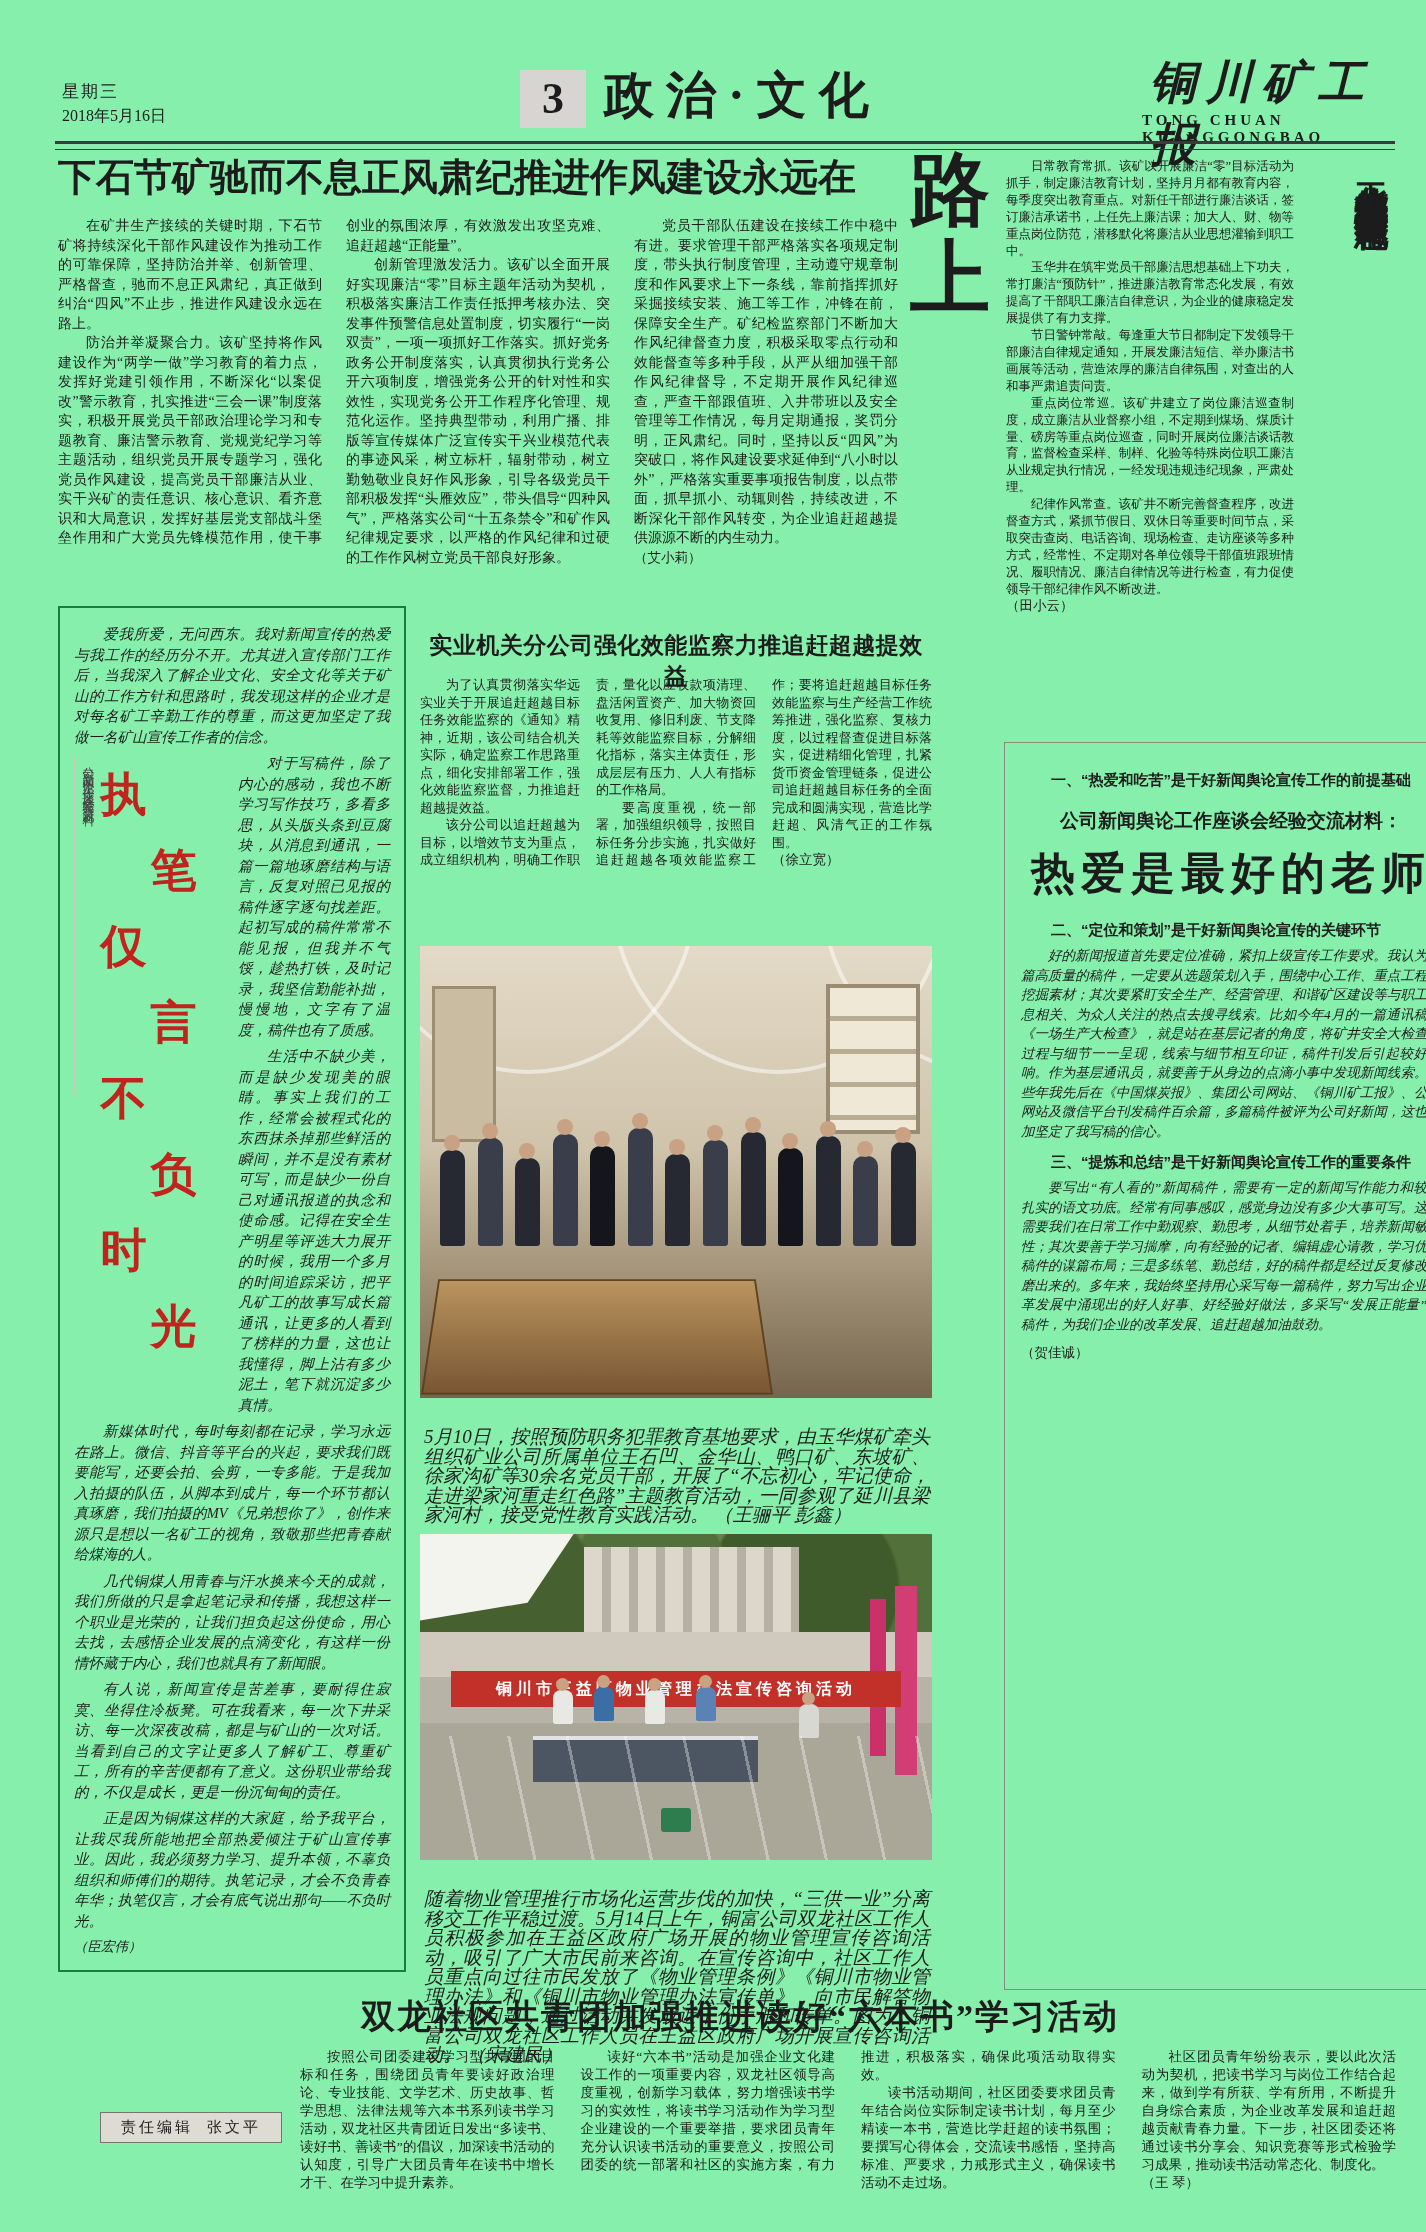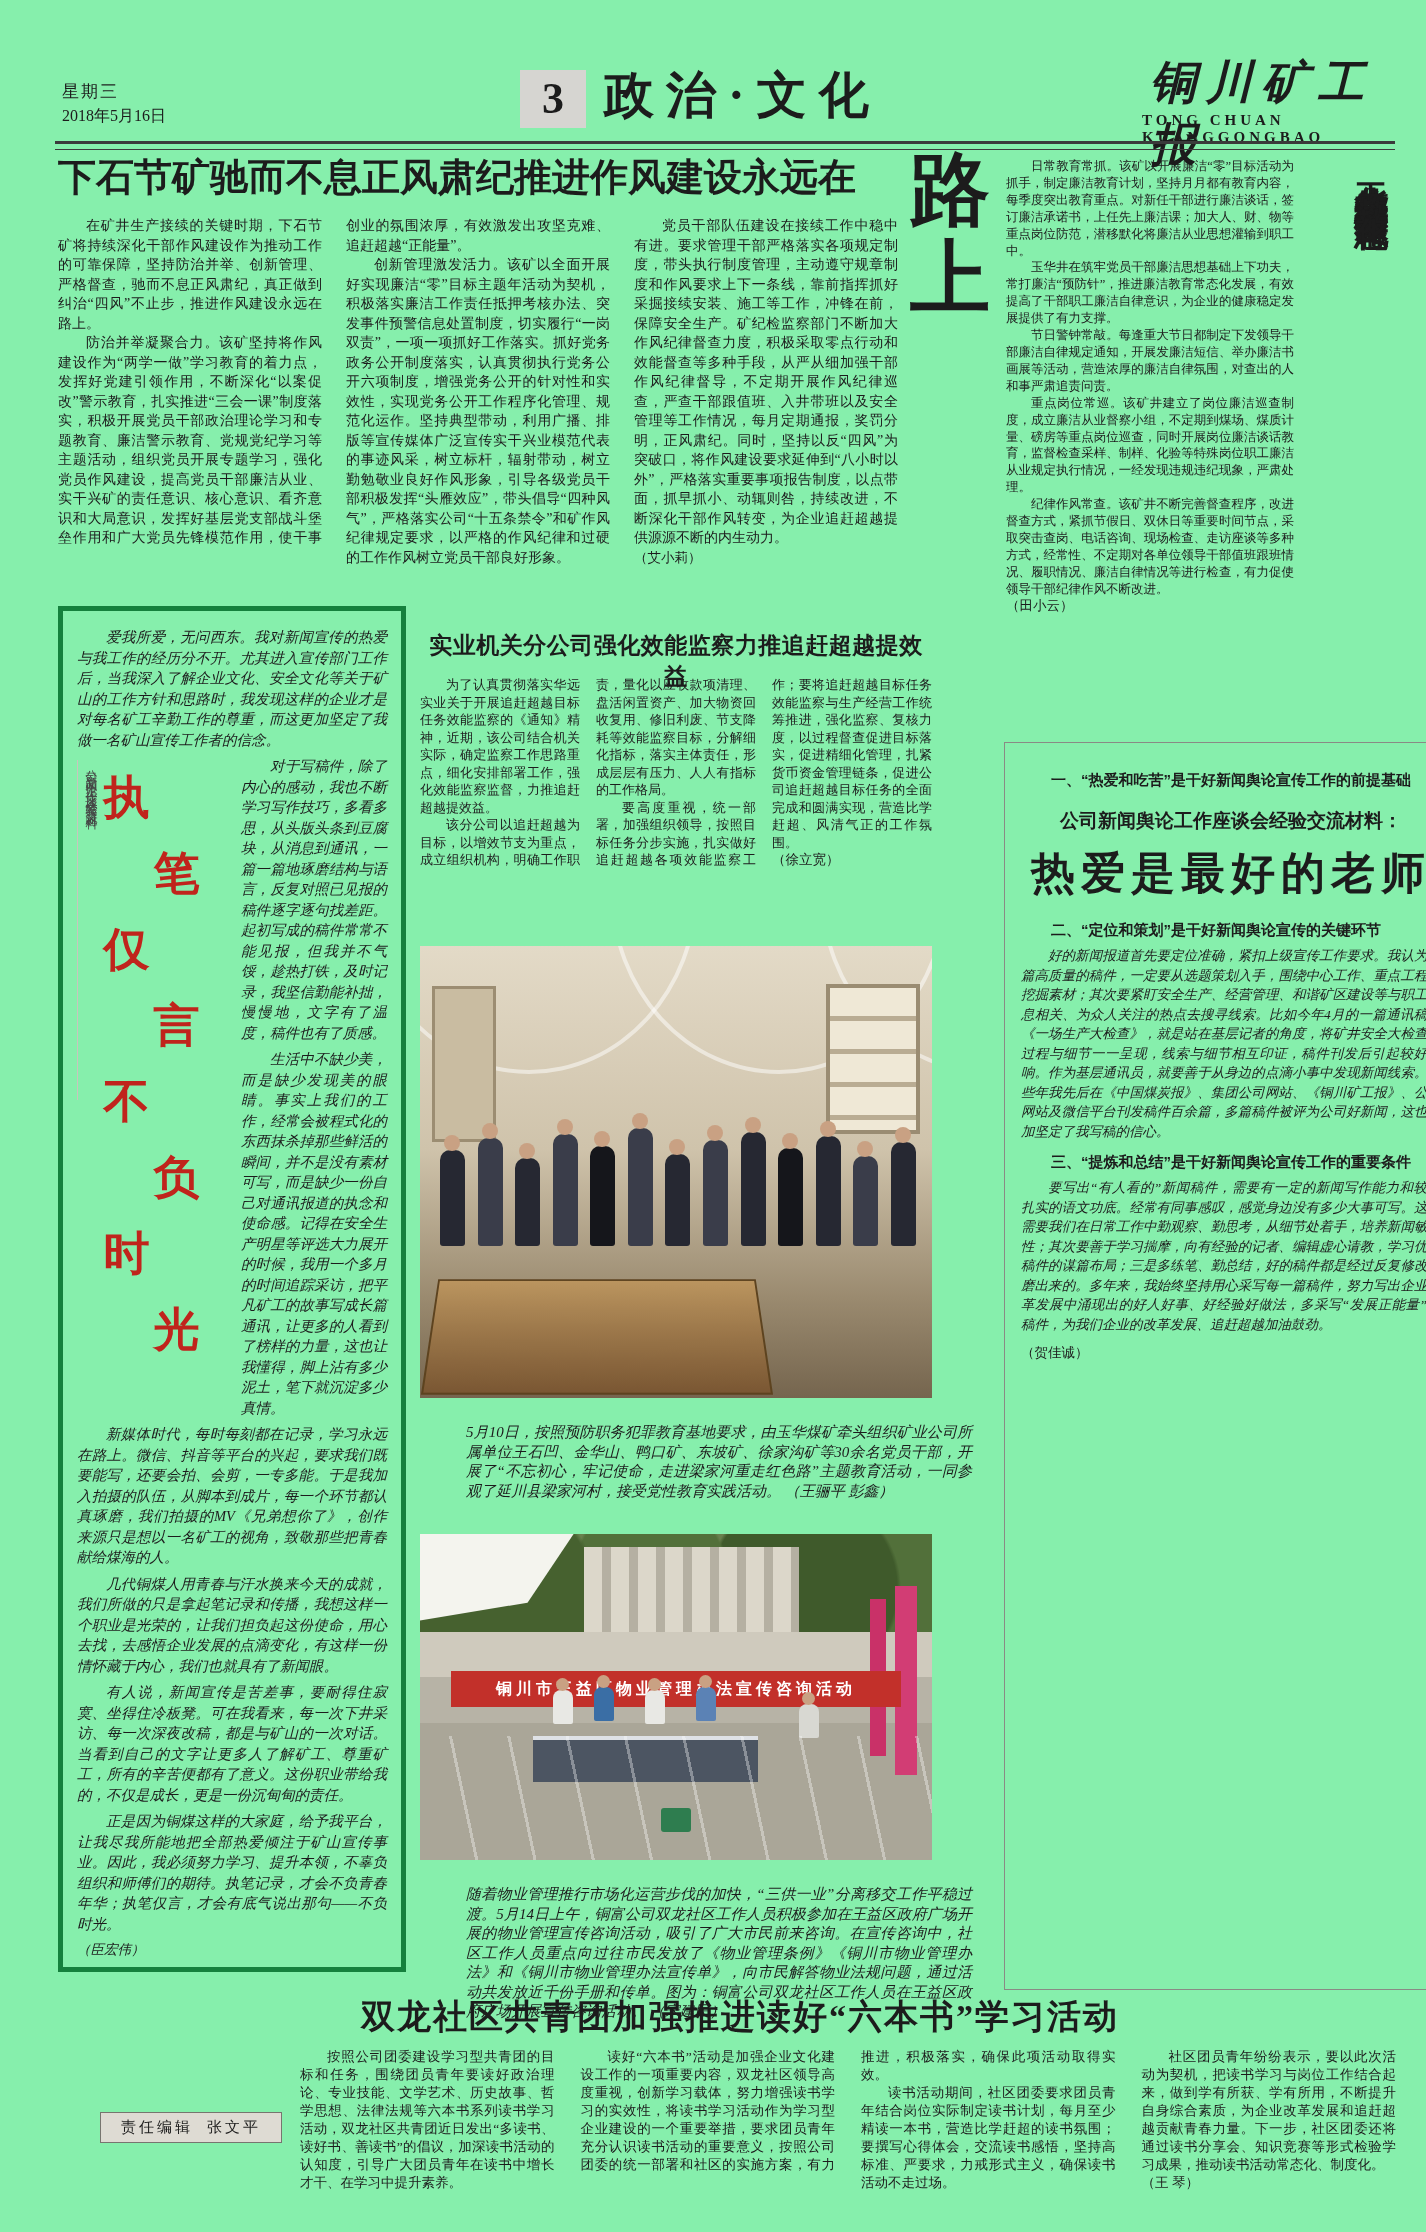--- a/index.html
+++ b/index.html
@@ -31,21 +31,21 @@
   
   .exp-box{left:1004px;top:742px;width:454px;height:1248px;border:1px solid #8a8a85;
            box-sizing:border-box;padding:18px 16px;overflow:hidden;}
   .exp-sec-head{font-family:"Liberation Sans","DejaVu Sans",sans-serif;font-weight:bold;font-size:15px;
                 line-height:21px;margin:8px 0 6px 0;text-indent:2em;}
   .exp-body{font-style:italic;font-size:13.5px;line-height:19.5px;text-align:justify;text-indent:2em;margin:0 0 10px 0;}
   .exp-label{text-align:center;font-weight:bold;font-size:19px;margin:18px 0 10px 0;}
   .exp-title{text-align:center;font-family:"Liberation Sans","DejaVu Sans",sans-serif;font-weight:bold;
              font-size:44px;letter-spacing:6px;margin:0 0 16px 0;}
   
-  .essay-box{left:58px;top:606px;width:348px;height:1366px;border:5px solid #15803d;box-sizing:border-box;
+  .essay-box{left:58px;top:606px;width:348px;height:1366px;border:2px solid #15803d;box-sizing:border-box;
              padding:16px 14px;font-style:italic;font-size:14.5px;line-height:20.5px;text-align:justify;overflow:hidden;}
   .essay-box p{margin:0 0 6px 0;text-indent:2em;}
   .red-banner{float:left;width:152px;height:648px;margin:4px 12px 6px 0;display:flex;}
   .red-label{writing-mode:vertical-rl;font-style:normal;font-size:12px;letter-spacing:3px;color:#444;
              height:340px;border-left:1px solid #c9c6bd;padding-left:3px;}
   .red-chars{flex:1;font-style:normal;}
   .red-chars span{display:block;font-size:46px;font-weight:bold;color:#c0241c;line-height:76px;
                   font-family:"Liberation Serif",serif;}
   .red-chars span:nth-child(even){margin-left:52px;}
   .red-chars span:nth-child(odd){margin-left:2px;}
@@ -95,21 +95,21 @@
   .p2-pink2{position:absolute;right:9%;top:20%;width:16px;height:48%;background:#c93168;}
   .p2-table{position:absolute;left:22%;top:62%;width:44%;height:13%;background:#4c5562;border-top:4px solid #dfe2e6;}
   .p2-fig{position:absolute;width:20px;height:34px;border-radius:8px 8px 2px 2px;background:#e8e8e4;}
   .p2-fig::before{content:"";position:absolute;top:-12px;left:3px;width:13px;height:13px;border-radius:50%;background:#c9a183;}
   .p2-fig.f1{left:26%;top:48%;} .p2-fig.f2{left:34%;top:47%;background:#3a6ea5;}
   .p2-fig.f3{left:44%;top:48%;} .p2-fig.f4{left:54%;top:47%;background:#5b82b5;}
   .p2-fig.f5{left:74%;top:52%;background:#d8d8d2;}
   .p2-bag{position:absolute;left:47%;top:84%;width:30px;height:24px;background:#2e7d4f;border-radius:3px;}
   .p2-ground{position:absolute;left:0;bottom:0;width:100%;height:38%;
              background:repeating-linear-gradient(78deg,transparent 0 54px,rgba(255,255,255,.35) 54px 57px);}
-  .caption{left:424px;width:506px;font-style:italic;font-size:15px;line-height:19.5px;text-align:justify;margin-left:42px;}
+  .caption{left:424px;width:506px;font-style:italic;font-size:19px;line-height:19.5px;text-align:justify;}
   .caption .cap-byline{font-style:italic;}
   .cap1{top:1408px;} .cap2{top:1870px;}
   
   .bottom-headline{left:300px;top:1994px;width:880px;text-align:center;font-size:34px;font-weight:bold;letter-spacing:2px;}
   .bottom-body{left:300px;top:2048px;width:1096px;height:150px;column-count:4;column-gap:26px;
                font-size:13.5px;line-height:18px;text-align:justify;overflow:hidden;}
   .editor-box{left:100px;top:2112px;border:1px solid #77756f;background:#dedbd3;padding:5px 20px;
               font-size:15px;letter-spacing:3px;}
   .editor-box b{font-weight:normal;margin-left:14px;}
 </style>

